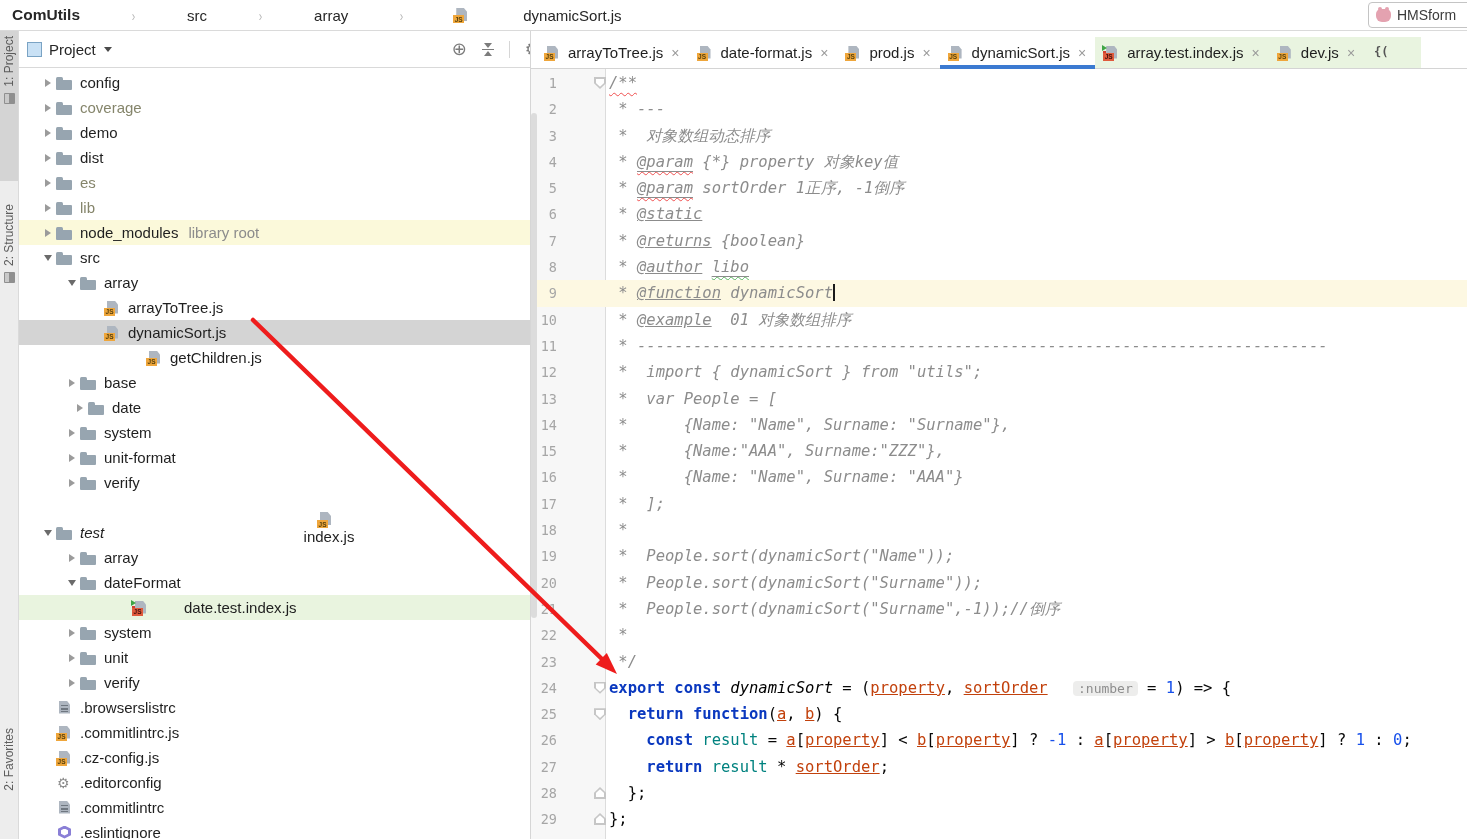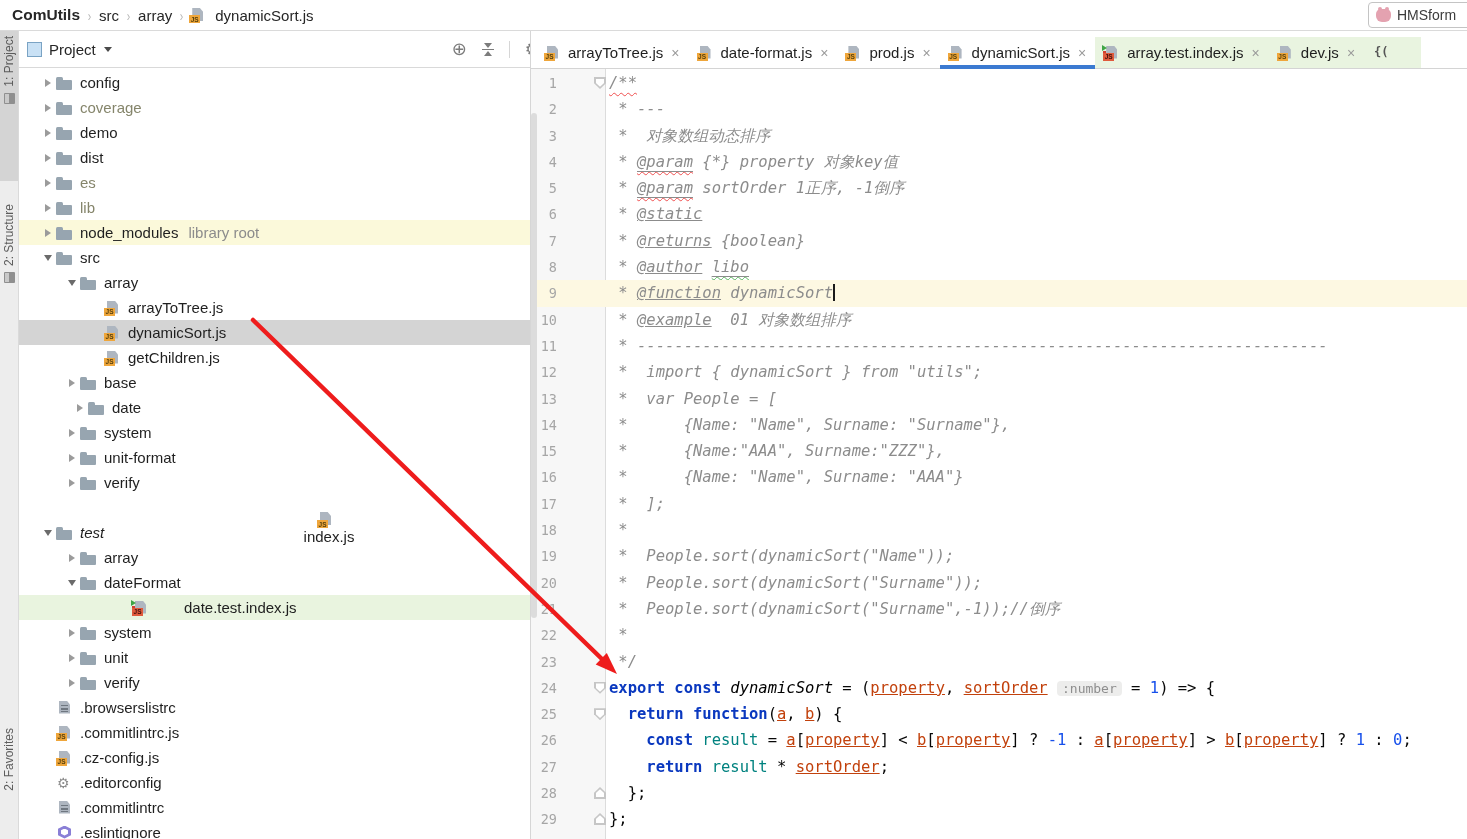--- a/index.html
+++ b/index.html
@@ -1,21 +1,21 @@
 <!DOCTYPE html>
 <html><head>
 <meta charset="utf-8">
 <style>
   html,body{margin:0;padding:0;background:#fff;}
   #app{position:relative;width:1467px;height:839px;background:#fff;overflow:hidden;
        font-family:"Liberation Sans",sans-serif;-webkit-font-smoothing:antialiased;}
   
   #topbar{position:absolute;left:0;top:0;width:1467px;height:30px;background:#fff;
           border-bottom:1px solid #dadada;display:flex;align-items:center;z-index:5;}
-  #breadcrumb{display:flex;align-items:center;padding-left:10px;font-size:15px;color:#262626;}
+  #breadcrumb{display:flex;align-items:center;padding-left:10px;font-size:15px;color:#262626;gap:44px;}
   .bc-item{padding:0 2px;}
   .bc-bold{font-weight:bold;font-size:15.5px;}
   .bc-sep{color:#b5b5b5;font-size:15px;margin:0 5px;transform:scaleX(.7);}
   #runwidget{position:absolute;left:1368px;top:2px;width:120px;height:24px;border:1px solid #c4c4c4;
              border-radius:4px;background:#fff;display:flex;align-items:center;gap:6px;
              padding-left:7px;font-size:14px;color:#3c3c3c;}
   .hmsico{width:15px;height:13px;background:#e4a2b0;border-radius:5px 5px 6px 6px;position:relative;flex:0 0 15px;}
   .hmsico::before{content:"";position:absolute;left:2px;top:-2px;width:4px;height:4px;border-radius:50%;background:#e4a2b0;}
   .hmsico::after{content:"";position:absolute;right:2px;top:-2px;width:4px;height:4px;border-radius:50%;background:#e4a2b0;}
   
@@ -100,21 +100,21 @@
       clip-path:polygon(0 0,100% 0,100% 52%,50% 100%,0 52%);background:#fff;}
   .fold.end{transform:scaleY(-1);}
   .cm{color:#8c8c8c;font-style:italic;}
   .tag{text-decoration:underline;}
   .kw{color:#0a38bf;font-weight:bold;}
   .num{color:#1750eb;}
   .fn{font-style:italic;color:#000;}
   .p{color:#c2410c;text-decoration:underline;}
   .v{color:#00827f;}
   .pl{color:#080808;}
-  .hint{background:#ededec;color:#8e8e8e;border-radius:4px;padding:0 5px;font-size:13px;font-style:normal;}
+  .hint{background:#ededec;color:#8e8e8e;border-radius:4px;padding:0 5px;font-size:13px;font-style:normal;margin-left:16px;}
   .w-err{text-decoration:underline wavy #f05050;text-decoration-thickness:1px;text-underline-offset:3.5px;}
   .w-warn{text-decoration:underline wavy #5bb55e;text-decoration-thickness:1px;text-underline-offset:3.5px;}
   .caret{display:inline-block;width:2px;height:17px;background:#1a1a1a;vertical-align:-3px;}
   #pscroll{position:absolute;left:531px;top:113px;width:6px;height:505px;background:#dcdcdc;border-radius:3px;z-index:40;}
   #arrowsvg{position:absolute;left:0;top:0;width:1467px;height:839px;pointer-events:none;z-index:90;}
 </style>
 </head>
 <body>
 
 <div id="app">
@@ -269,21 +269,21 @@
           <span class="tlabel">arrayToTree.js</span>
         </div>
         <div class="trow sel" style="padding-left: 70px;">
           <span class="tarrow"></span>
           <span class="fico js">
             <i class="page"></i>
             <i class="badge">JS</i>
           </span>
           <span class="tlabel">dynamicSort.js</span>
         </div>
-        <div class="trow" style="padding-left: 70px; text-align: center;">
+        <div class="trow" style="padding-left: 112px; text-align: center;">
           <span class="tarrow"></span>
           <span class="fico js">
             <i class="page"></i>
             <i class="badge">JS</i>
           </span>
           <span class="tlabel">getChildren.js</span>
         </div>
         <div class="trow" style="padding-left: 46px;">
           <span class="tarrow">
             <i class="tri-r"></i>

